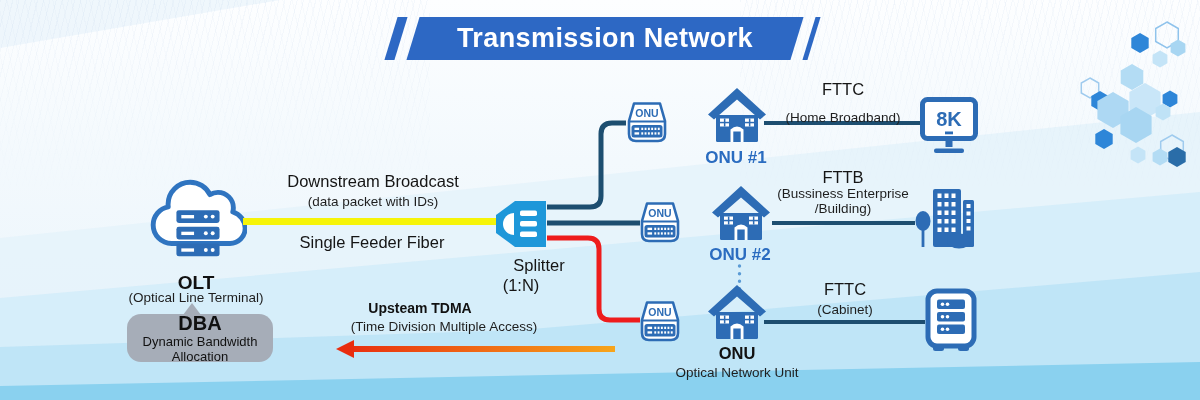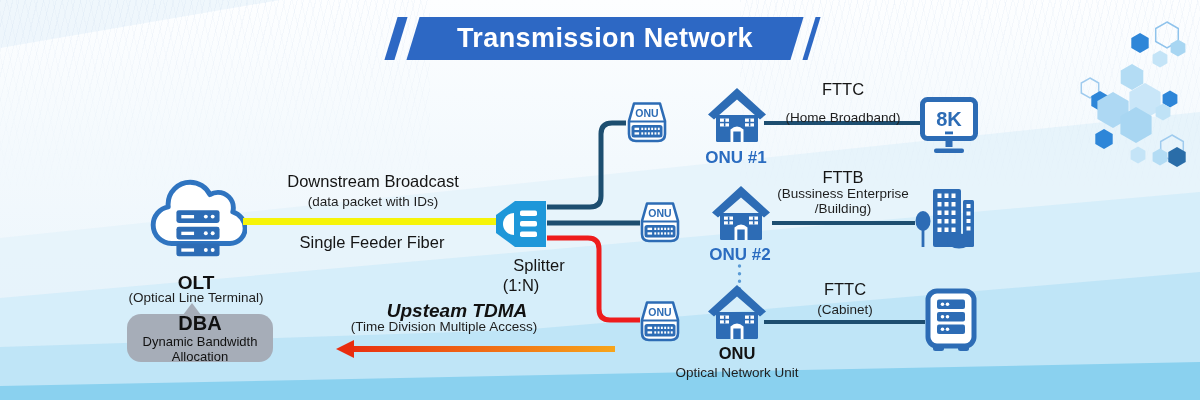--- a/index.html
+++ b/index.html
@@ -158,21 +158,21 @@
   <svg class="abs" style="left:495px;top:198px;" width="52" height="52">
     <path d="M1 17 L20 3 H51 V49 H20 L1 35 Z" fill="#1e97d9"></path>
     <path d="M19 15 a11 11 0 0 0 0 22 Z" fill="#ffffff"></path>
     <rect x="25" y="12.5" width="17" height="5.5" rx="1.8" fill="#ffffff"></rect>
     <rect x="25" y="23" width="17" height="5.5" rx="1.8" fill="#ffffff"></rect>
     <rect x="25" y="33.5" width="17" height="5.5" rx="1.8" fill="#ffffff"></rect>
   </svg>
   <div class="abs ctr t-main" style="left:521px;top:256px;margin-left:18px;">Splitter</div>
   <div class="abs ctr t-main" style="left:521px;top:276px;">(1:N)</div>
 
-  <div class="abs ctr t-bold" style="left:457px;top:300px;font-size:19px;color:#111;font-style:italic;">Upsteam TDMA</div>
+  <div class="abs ctr t-bold" style="left:420px;top:300px;font-size:14px;color:#111;">Upsteam TDMA</div>
   <div class="abs ctr t-sub" style="left:444px;top:319px;">(Time Division Multiple Access)</div>
   <div class="abs up-line"></div>
   <div class="abs up-head"></div>
 
   <svg class="abs" style="left:624px;top:102px;" width="46" height="42">
     <use href="#g-onu"></use>
     <text x="23" y="14.5" text-anchor="middle" font-size="10.5" font-weight="bold" fill="#2d6cb5">ONU</text>
   </svg>
   <svg class="abs" style="left:637px;top:202px;" width="46" height="42">
     <use href="#g-onu"></use>

